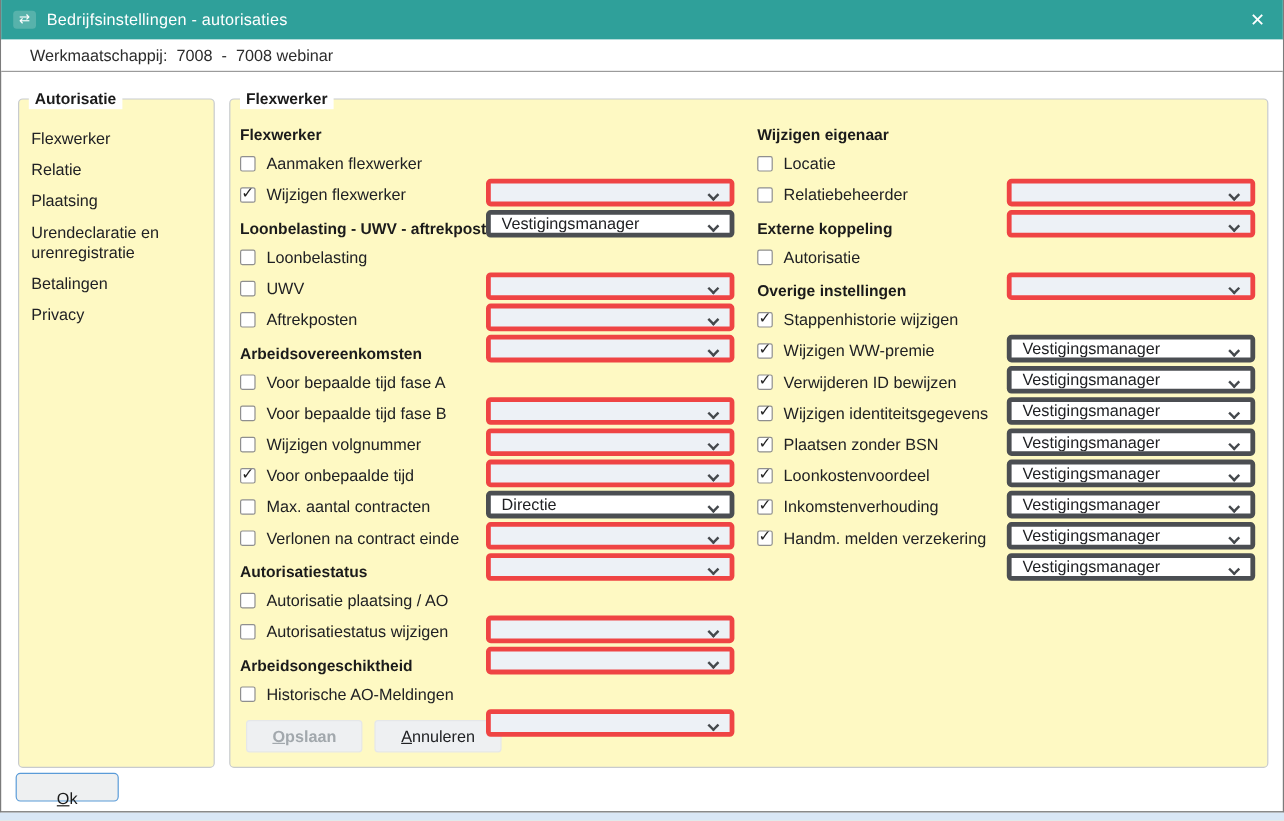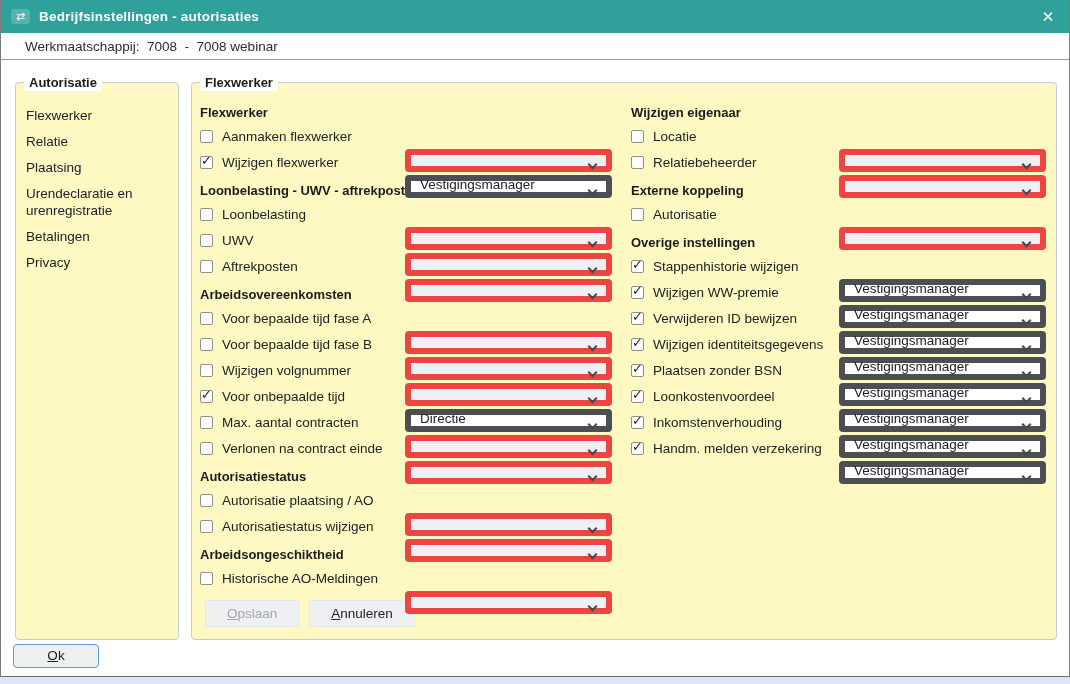--- a/index.html
+++ b/index.html
@@ -17,21 +17,21 @@
   
   #titlebar {
     position: absolute; left: 0; top: 0; right: 0; height: 33px;
     background: #2fa09a; display: flex; align-items: center; padding: 0 10px;
   }
   .title-icon {
     width: 19px; height: 15px; border-radius: 3px; background: #57b2ab;
     color: #ffffff; font-size: 11px; line-height: 14px; text-align: center;
     margin-right: 9px; flex: none;
   }
-  #window-title { color: #ffffff; font-size: 13.5px; font-weight: bold; letter-spacing: .2px; }
+  #window-title { color: #ffffff; font-size: 13.5px; font-weight: normal; letter-spacing: .2px; }
   #close-btn {
     position: absolute; right: 8px; top: 4px; width: 26px; height: 25px;
     display: flex; align-items: center; justify-content: center;
     color: #ffffff; font-size: 15px; font-weight: bold; cursor: default;
   }
   
   #subtitlebar {
     position: absolute; left: 0; top: 33px; right: 0; height: 27px;
     background: #ffffff; border-bottom: 1px solid #9b9b9b;
     display: flex; align-items: center; padding: 0 24px;
@@ -61,45 +61,45 @@
   .cbx {
     width: 13px; height: 13px; border: 1px solid #8f8f8f; border-radius: 2px;
     background: #ffffff; margin-right: 9px; position: relative; flex: none;
   }
   .row.on .cbx::after {
     content: "\2713"; position: absolute; left: 0px; top: -4px;
     font-size: 13px; font-weight: bold; color: #1f1f1f;
   }
   .lbl { font-size: 13.5px; color: #202124; white-space: nowrap; }
   .dd {
-    margin-left: auto; width: 207px; height: 23px; border: 6px solid #ef4444;
+    margin-left: auto; width: 207px; height: 23px; border: 4px solid #ef4444;
     background: #edf1f6; border-radius: 4px; display: flex; align-items: flex-end;
     padding: 0 26px 0 9px; position: relative; flex: none; margin-top: 48px;
   }
   .row.on .dd { background: #ffffff; border-color: #4b4e52; }
   .ddtext { font-size: 13.5px; color: #202124; white-space: nowrap; overflow: hidden; }
   .chev {
     position: absolute; right: 10px; top: 6px; width: 7px; height: 7px;
     border-right: 2px solid #44484c; border-bottom: 2px solid #44484c;
     transform: rotate(45deg);
   }
   
   #form-buttons { display: flex; gap: 10px; margin-top: 9px; margin-left: 5px; }
   .btn {
     display: inline-block; height: 27px; line-height: 26px; padding: 0 21px;
     background: #eef0f2; border: 1px solid #e5e7e9; border-radius: 3px;
     font-size: 13.5px; color: #202124; cursor: default;
   }
   .btn::first-letter { text-decoration: underline; }
-  .btn.disabled { color: #a2a8ad; }
+  .btn.disabled { color: #a2a8ad; font-weight: bold; }
   #ok-button {
     position: absolute; left: 12px; top: 644px; width: 86px; height: 24px;
     line-height: 21px; text-align: center; background: #eef0f1;
     border: 1px solid #5a9bd8; border-radius: 4px;
-    font-size: 13.5px; color: #1b1b1b; padding: 0; display: block;
+    font-size: 13.5px; color: #1b1b1b; padding: 10px; display: block;
   }
   #ok-button::first-letter { text-decoration: underline; }
 </style>
 </head>
 <body>
 
 <div id="window">
 
   <div id="titlebar">
     <span class="title-icon">⇄</span>

